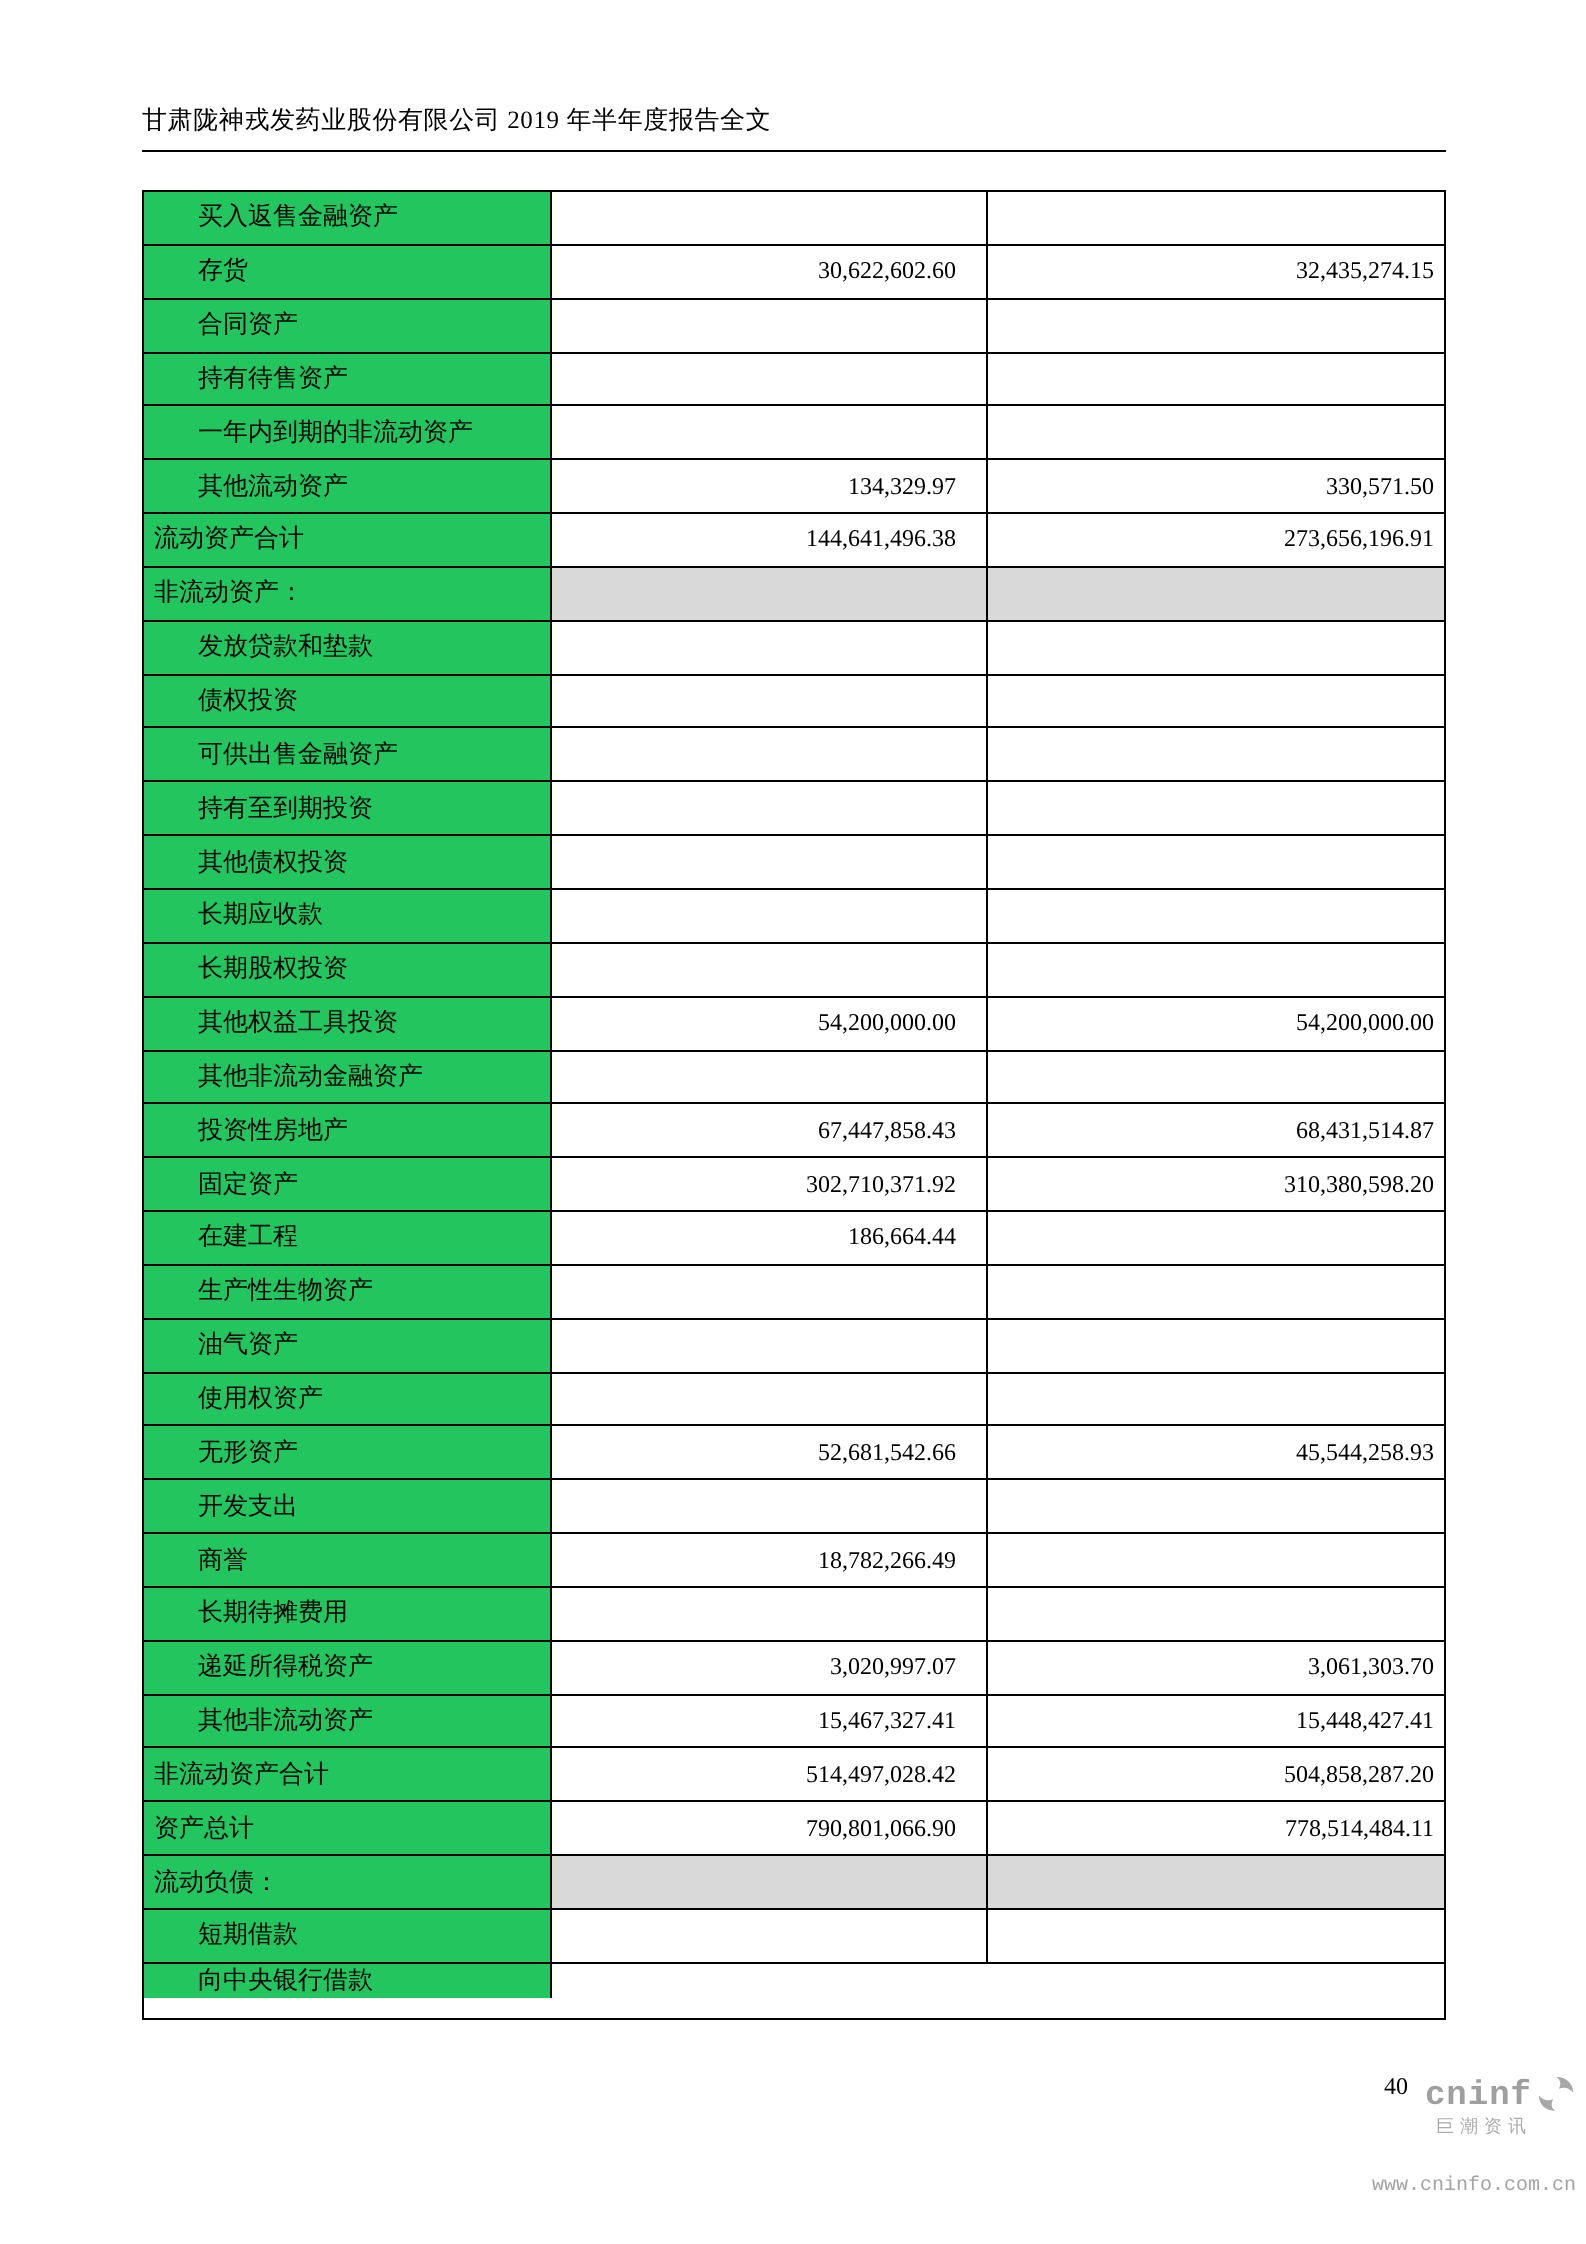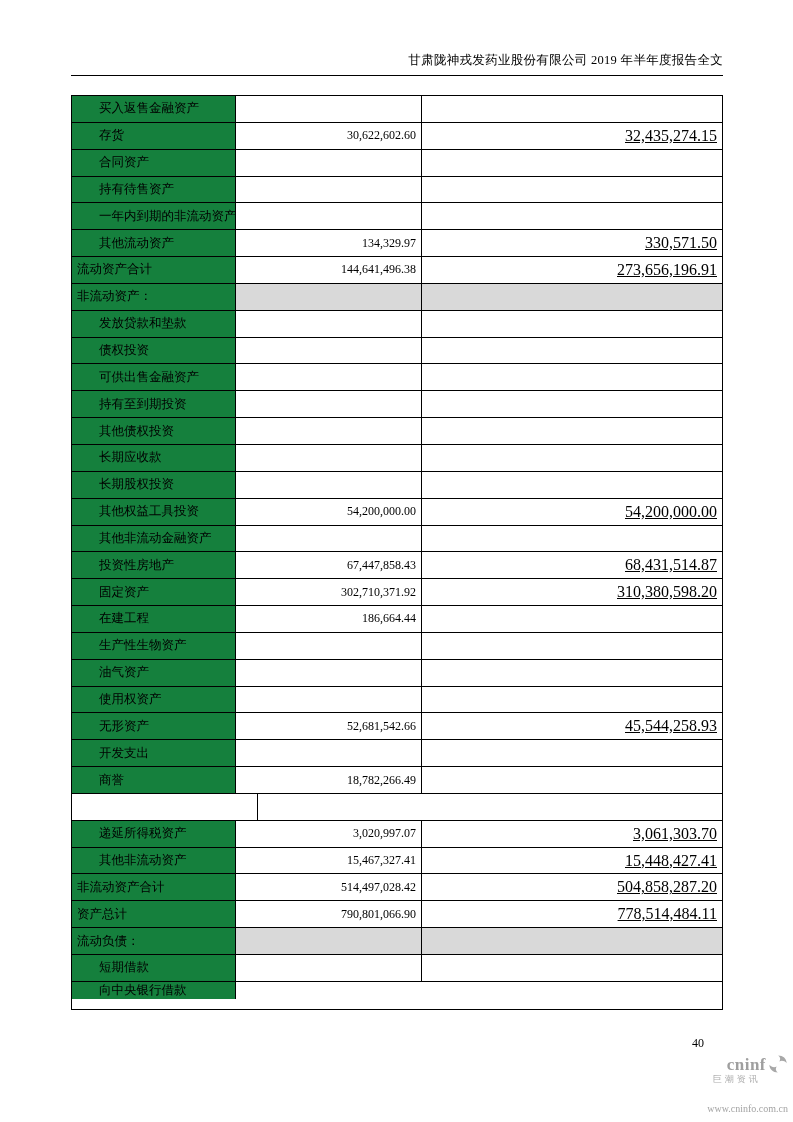--- a/index.html
+++ b/index.html
@@ -8,21 +8,21 @@
     width:793px; height:1122px;
     background:#ffffff;
     font-family:"Liberation Serif","DejaVu Serif",serif;
     color:#000;
     overflow:hidden;
   }
   .doc-header {
     position:absolute;
     left:71px; top:52px; width:652px;
     box-sizing:border-box;
-    text-align:right;
+    text-align:left;
     font-size:12.5px;
     letter-spacing:0.3px;
     padding-bottom:6px;
     border-bottom:1px solid #000;
     white-space:nowrap;
   }
   .bs-table {
     position:absolute;
     left:71px; top:95px; width:652px;
     box-sizing:border-box;
@@ -37,54 +37,53 @@
   .trow:last-child { border-bottom:none;flex-direction:column; }
   .tcell {
     box-sizing:border-box;
     display:flex;
     align-items:center;
     font-size:12.5px;
     overflow:hidden;
     white-space:nowrap;
   }
   .c-label {
-    width:164px;
-    background:#15803d;
+    width:204px;
+    background:#22c55e;
     border-right:1px solid #000;
     padding-left:5px;
   }
   .c-label.indent { padding-left:27px; }
   .c-val {
-    width:186px;
+    width:218px;
     border-right:1px solid #000;
     justify-content:flex-end;
-    padding-right:5px;
+    padding-right:15px;
     font-size:12px;
   }
   .c-val2 {
     flex:1;
     justify-content:flex-end;
     padding-right:5px;
-    font-size:16px;
-    text-decoration:underline;
+    font-size:12px;
   }
   .trow.section .c-val,
   .trow.section .c-val2 { background:#d9d9d9; }
 
   .page-number {
     position:absolute;
     top:1036px; right:89px;
     font-size:12px;
   }
   .logo {
     position:absolute;
-    right:5px; bottom:8px;
+    right:5px; bottom:23px;
     color:#a8a8a8;
-    font-family:Liberation Serif, serif;
-    text-align:center;
+    font-family:Liberation Mono, monospace;
+    text-align:right;
     line-height:1.1;
   }
   .logo-top {
     display:flex;
     align-items:center;
     justify-content:flex-end;
     gap:2px;
   }
   .logo-brand {
     font-weight:bold;
@@ -236,20 +235,21 @@
     <div class="tcell c-label indent">开发支出</div>
     <div class="tcell c-val"></div>
     <div class="tcell c-val2"></div>
   </div>
       <div class="trow">
     <div class="tcell c-label indent">商誉</div>
     <div class="tcell c-val">18,782,266.49</div>
     <div class="tcell c-val2"></div>
   </div>
       <div class="trow">
+    <div class="tcell c-label indent">长期待摊费用</div>
     <div class="tcell c-val"></div>
     <div class="tcell c-val2"></div>
   </div>
       <div class="trow">
     <div class="tcell c-label indent">递延所得税资产</div>
     <div class="tcell c-val">3,020,997.07</div>
     <div class="tcell c-val2">3,061,303.70</div>
   </div>
       <div class="trow">
     <div class="tcell c-label indent">其他非流动资产</div>

